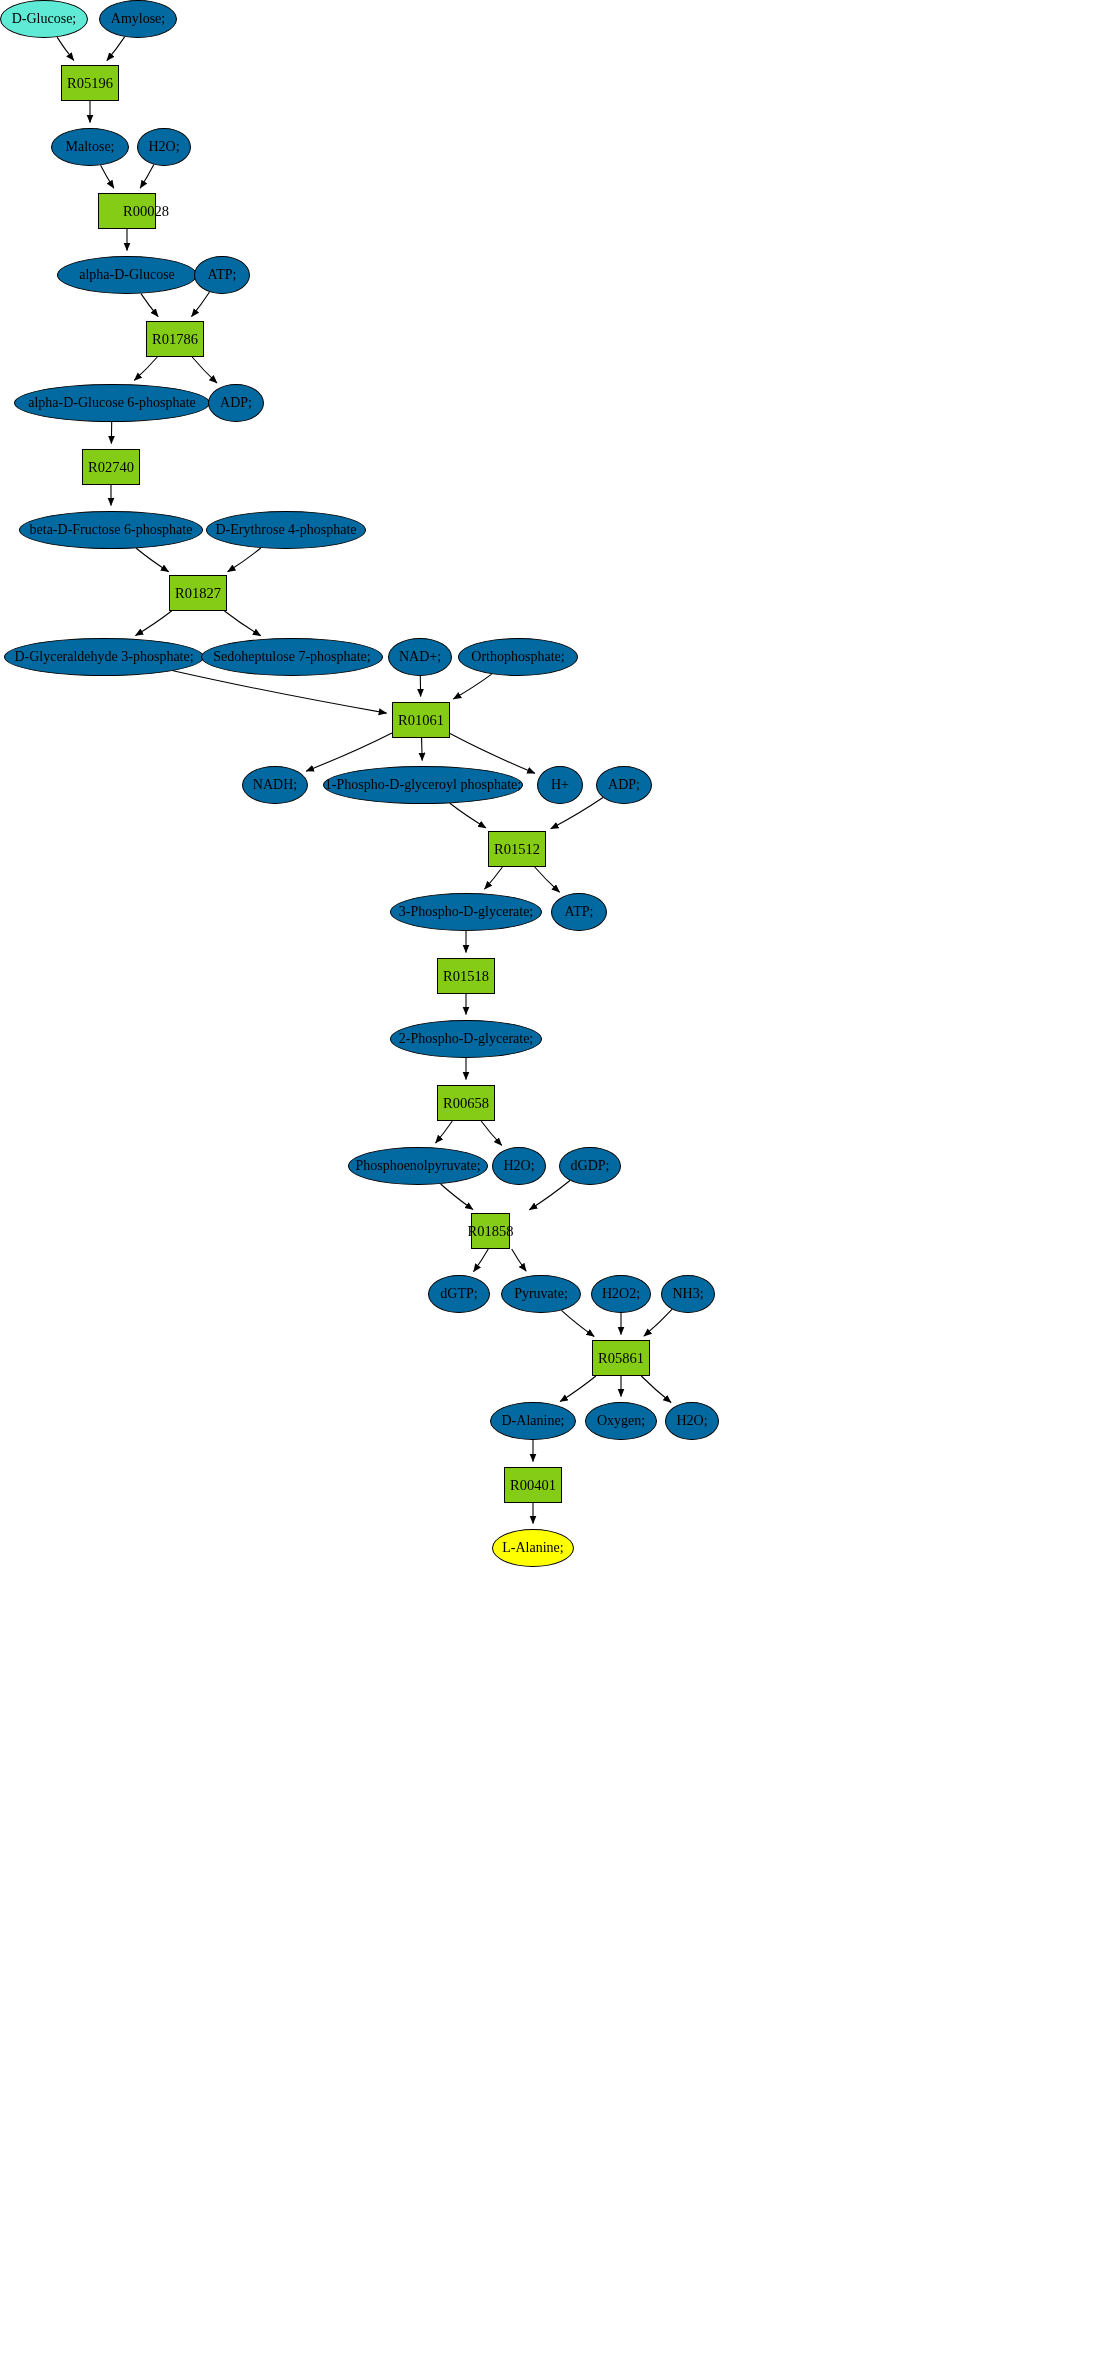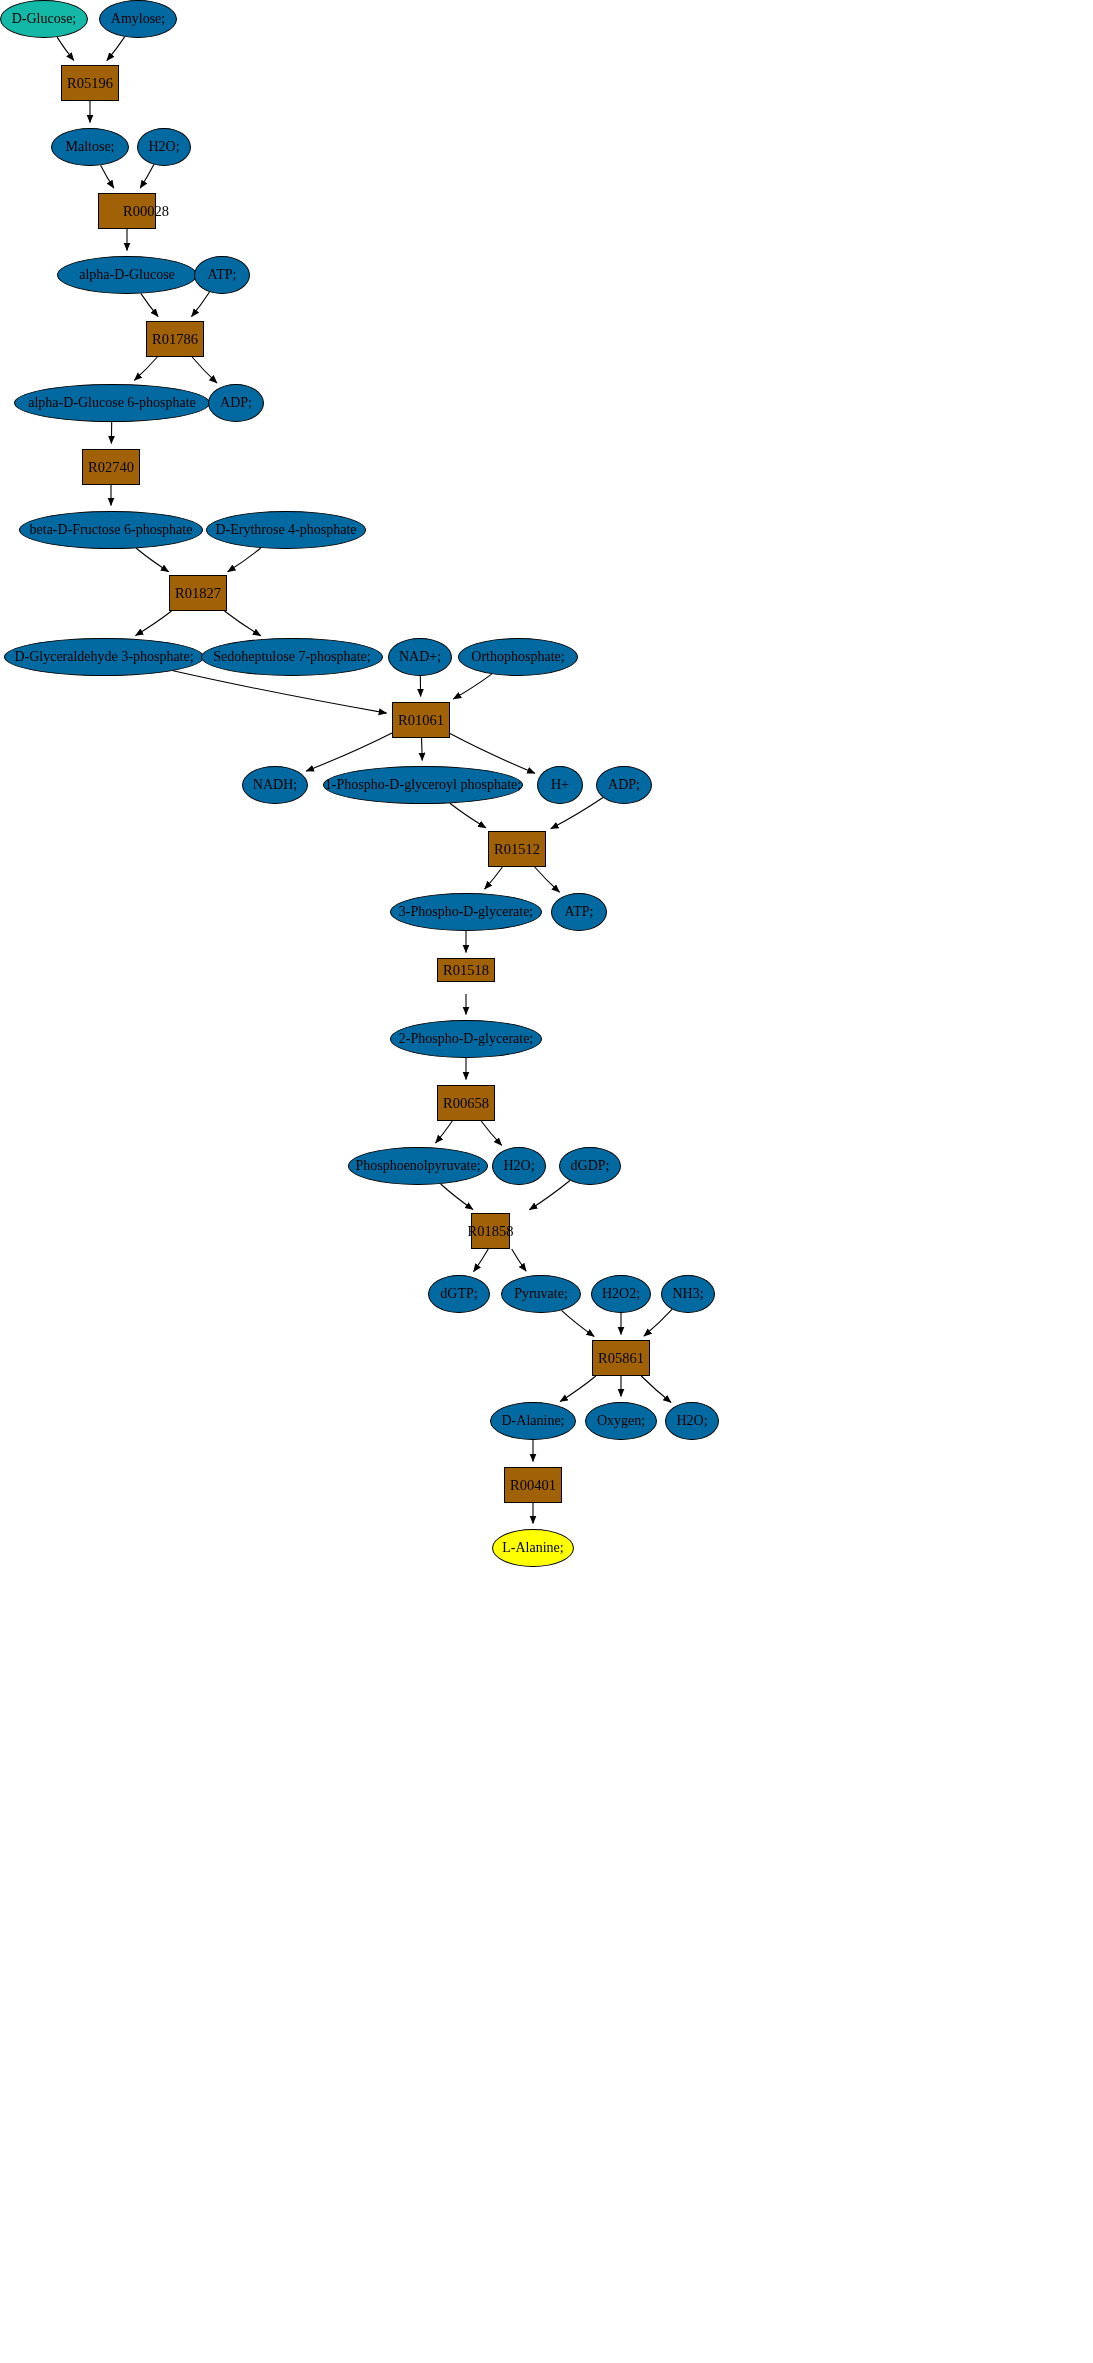--- a/index.html
+++ b/index.html
@@ -44,24 +44,24 @@
     white-space: nowrap;
     color: #000000;
   }
   .node.compound {
     border: 1px solid #000000;
     border-radius: 50%;
     background: #0369a1;
   }
   .node.reaction {
     border: 1px solid #000000;
-    background: #a16207;
+    background: #84cc16;
   }
   .node.start {
-    background: #14b8a6;
+    background: #5eead4;
   }
   .node.end {
     background: #ffff00;
   }
   .node-label {
     display: block;
     font-size: 14px;
     font-family: "Liberation Serif", "DejaVu Serif", serif;
     letter-spacing: 0px;
   }
@@ -200,21 +200,21 @@
       </div>
       <div class="node reaction" style="left: 488px; top: 831px; width: 58px; height: 36px;">
         <span class="node-label">R01512</span>
       </div>
       <div class="node compound" style="left: 390px; top: 893px; width: 152px; height: 38px;">
         <span class="node-label">3-Phospho-D-glycerate;</span>
       </div>
       <div class="node compound" style="left: 551px; top: 893px; width: 56px; height: 38px;">
         <span class="node-label">ATP;</span>
       </div>
-      <div class="node reaction" style="left: 437px; top: 958px; width: 58px; height: 24px;">
+      <div class="node reaction" style="left: 437px; top: 958px; width: 58px; height: 36px;">
         <span class="node-label">R01518</span>
       </div>
       <div class="node compound" style="left: 390px; top: 1020px; width: 152px; height: 38px;">
         <span class="node-label">2-Phospho-D-glycerate;</span>
       </div>
       <div class="node reaction" style="left: 437px; top: 1085px; width: 58px; height: 36px;">
         <span class="node-label">R00658</span>
       </div>
       <div class="node compound" style="left: 348px; top: 1147px; width: 140px; height: 38px;">
         <span class="node-label">Phosphoenolpyruvate;</span>

